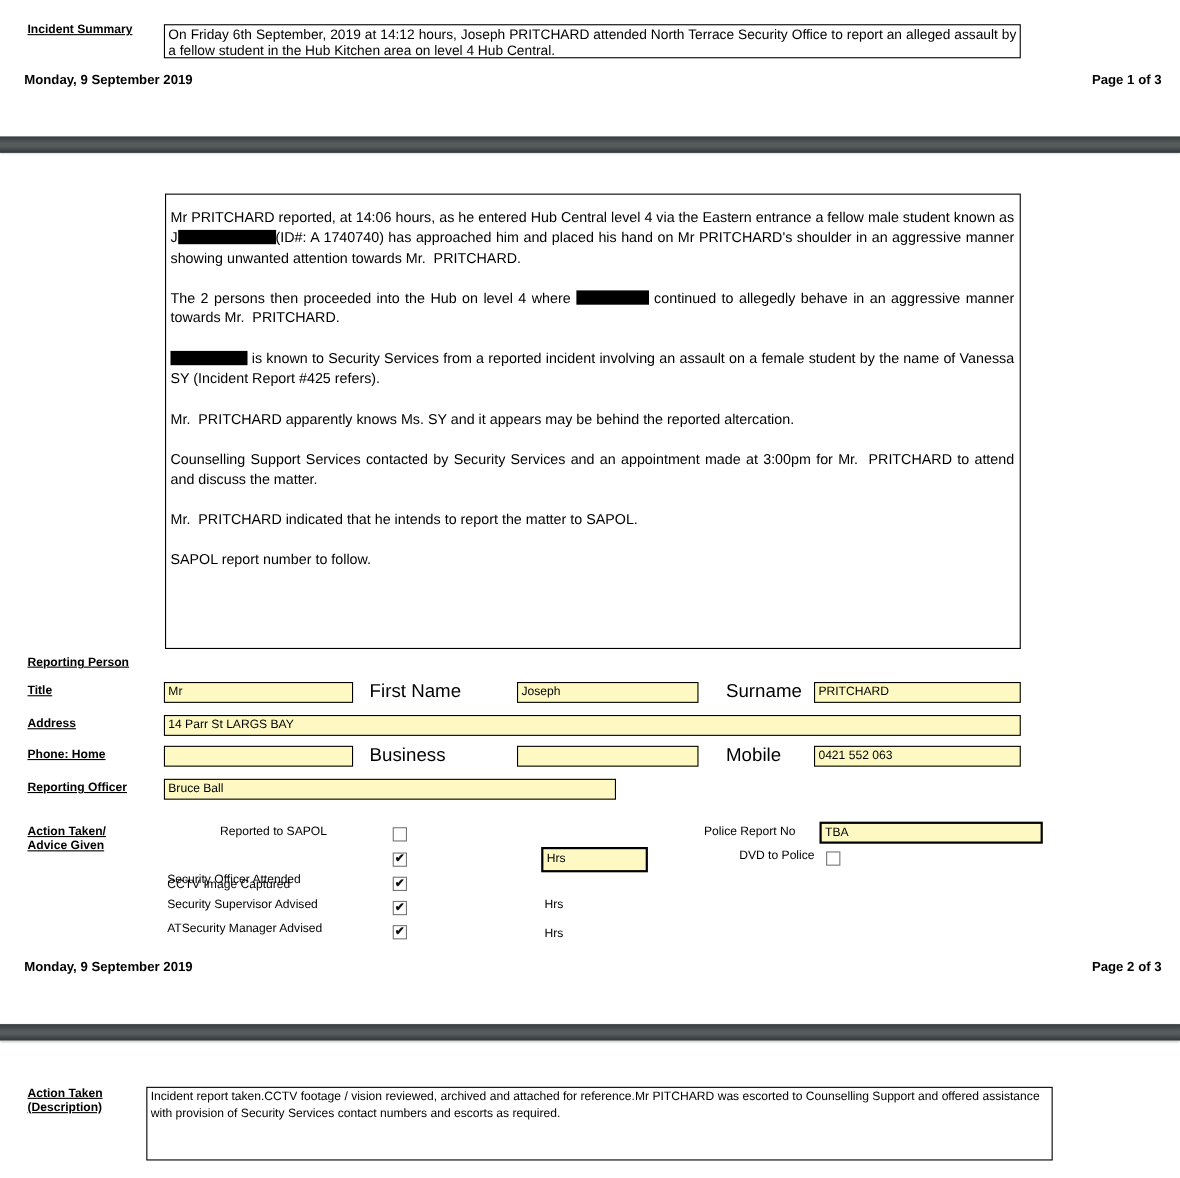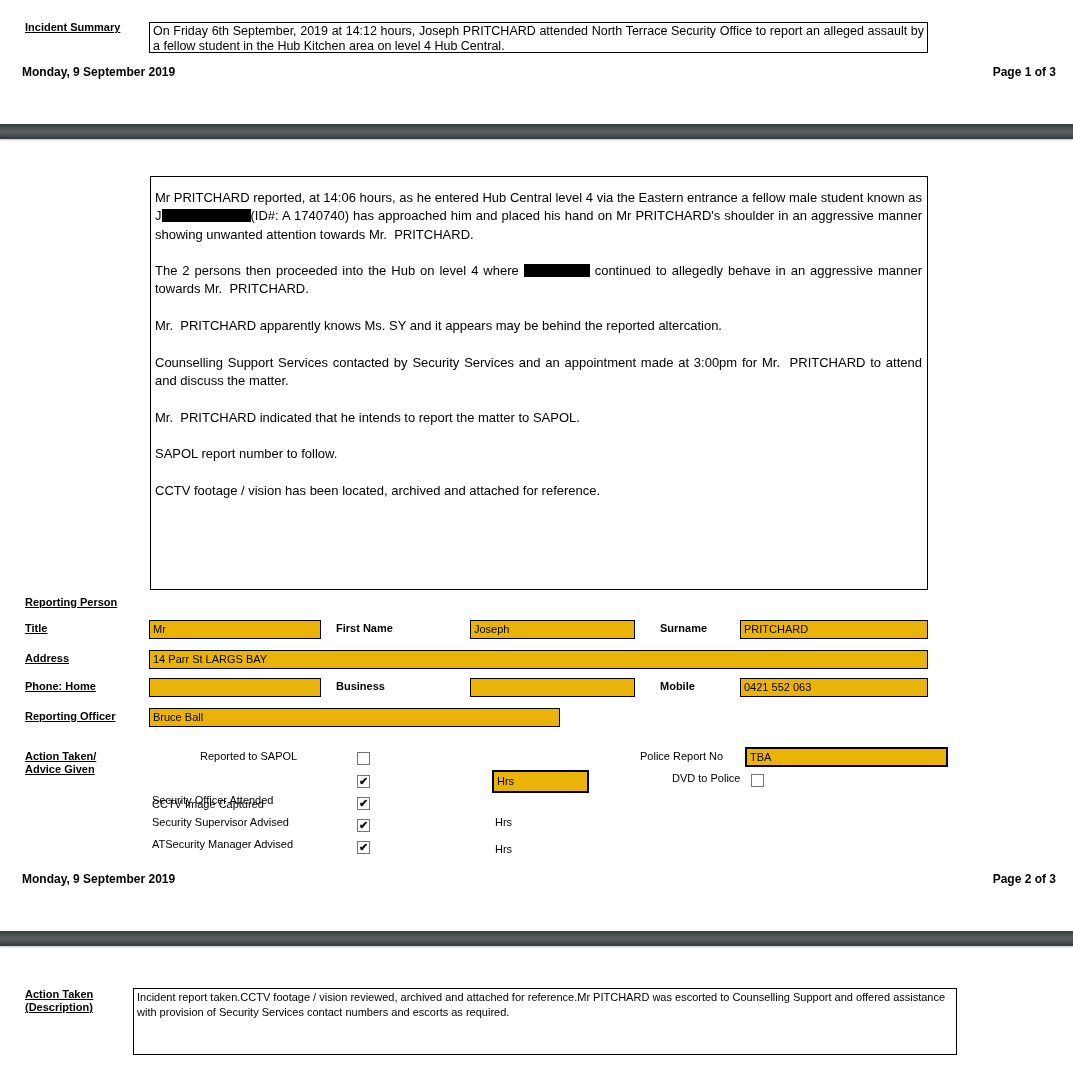--- a/index.html
+++ b/index.html
@@ -1,27 +1,27 @@
 <!DOCTYPE html>
 <html><head>
 <meta charset="utf-8">
 <style>
   html,body{margin:0;padding:0;background:#ffffff;}
   #screen{position:relative;width:1073px;height:1071px;background:#ffffff;overflow:hidden;
           font-family:"Liberation Sans",sans-serif;color:#000;}
   .abs{position:absolute;}
   .lbl{font-size:11px;font-weight:bold;text-decoration:underline;line-height:13px;white-space:nowrap;}
-  .midlbl{font-size:11px;font-weight:bold;line-height:13px;white-space:nowrap;}
+  .midlbl{font-size:17px;font-weight:normal;line-height:13px;white-space:nowrap;}
   .plainlbl{font-size:11px;font-weight:normal;line-height:13px;white-space:nowrap;}
   .footer{font-size:12px;font-weight:bold;line-height:14px;white-space:nowrap;}
   .separator{left:0;width:1073px;height:15px;
      background:linear-gradient(180deg,#363c3e 0%,#575c5e 45%,#565b5d 60%,#303639 100%);
      box-shadow:0 1px 2px rgba(0,0,0,0.25);}
   .box{border:1px solid #000;background:#fff;box-sizing:border-box;}
-  .field{border:1px solid #000;background:#eab308;box-sizing:border-box;height:19px;
+  .field{border:1px solid #000;background:#fef9c3;box-sizing:border-box;height:19px;
          font-size:11px;line-height:17px;padding:0 0 0 3px;overflow:hidden;white-space:nowrap;}
   .field2{border:2px solid #000;}
   .sumtext{font-size:12.5px;line-height:15px;padding:1px 3px;text-align:justify;}
   .narrative{font-size:13px;line-height:18.3px;padding:12px 5px 0 4px;}
   .nar-p{margin:0 0 18.3px 0;text-align:justify;white-space:pre-wrap;}
   .redact{display:inline-block;background:#000;height:13px;vertical-align:-2px;}
   .checkbox{width:13px;height:13px;border:1px solid #757575;background:#fff;box-sizing:border-box;
             font-size:11px;line-height:11px;text-align:center;font-weight:bold;color:#111;overflow:hidden;}
   .desctext{font-size:11px;line-height:15px;padding:1px 3px;}
 </style>
@@ -34,25 +34,25 @@
   <div class="abs box sumtext" style="left:149px;top:22px;width:779px;height:31px;">On Friday 6th September, 2019 at 14:12 hours, Joseph PRITCHARD attended North Terrace Security Office to report an alleged assault by a fellow student in the Hub Kitchen area on level 4 Hub Central.</div>
   <div class="abs footer" style="left:22px;top:65px;">Monday, 9 September 2019</div>
   <div class="abs footer" style="right:17px;top:65px;">Page 1 of 3</div>
 
   <div class="abs separator" style="top:124px;"></div>
 
   <div class="abs box narrative" style="left:150px;top:176px;width:778px;height:414px;">
     <div id="narrative-content">
         <p class="nar-p">Mr PRITCHARD reported, at 14:06 hours, as he entered Hub Central level 4 via the Eastern entrance a fellow male student known as J<span class="redact" style="width: 89px;"></span>(ID#: A 1740740) has approached him and placed his hand on Mr PRITCHARD's shoulder in an aggressive manner showing unwanted attention towards Mr.  PRITCHARD.</p>
         <p class="nar-p">The 2 persons then proceeded into the Hub on level 4 where <span class="redact" style="width: 66px;"></span> continued to allegedly behave in an aggressive manner towards Mr.  PRITCHARD.</p>
+        <p class="nar-p"><span class="redact" style="width: 70px;"></span> is known to Security Services from a reported incident involving an assault on a female student by the name of Vanessa SY (Incident Report #425 refers).</p>
         <p class="nar-p">Mr.  PRITCHARD apparently knows Ms. SY and it appears may be behind the reported altercation.</p>
         <p class="nar-p">Counselling Support Services contacted by Security Services and an appointment made at 3:00pm for Mr.  PRITCHARD to attend and discuss the matter.</p>
         <p class="nar-p">Mr.  PRITCHARD indicated that he intends to report the matter to SAPOL.</p>
         <p class="nar-p">SAPOL report number to follow.</p>
-        <p class="nar-p">CCTV footage / vision has been located, archived and attached for reference.</p>
       </div>
   </div>
 
   <div class="abs lbl" style="left:25px;top:596px;">Reporting Person</div>
 
   <div class="abs lbl" style="left:25px;top:622px;">Title</div>
   <div class="abs field" style="left:149px;top:620px;width:172px;">Mr</div>
   <div class="abs midlbl" style="left:336px;top:622px;">First Name</div>
   <div class="abs field" style="left:470px;top:620px;width:165px;">Joseph</div>
   <div class="abs midlbl" style="left:660px;top:622px;">Surname</div>

